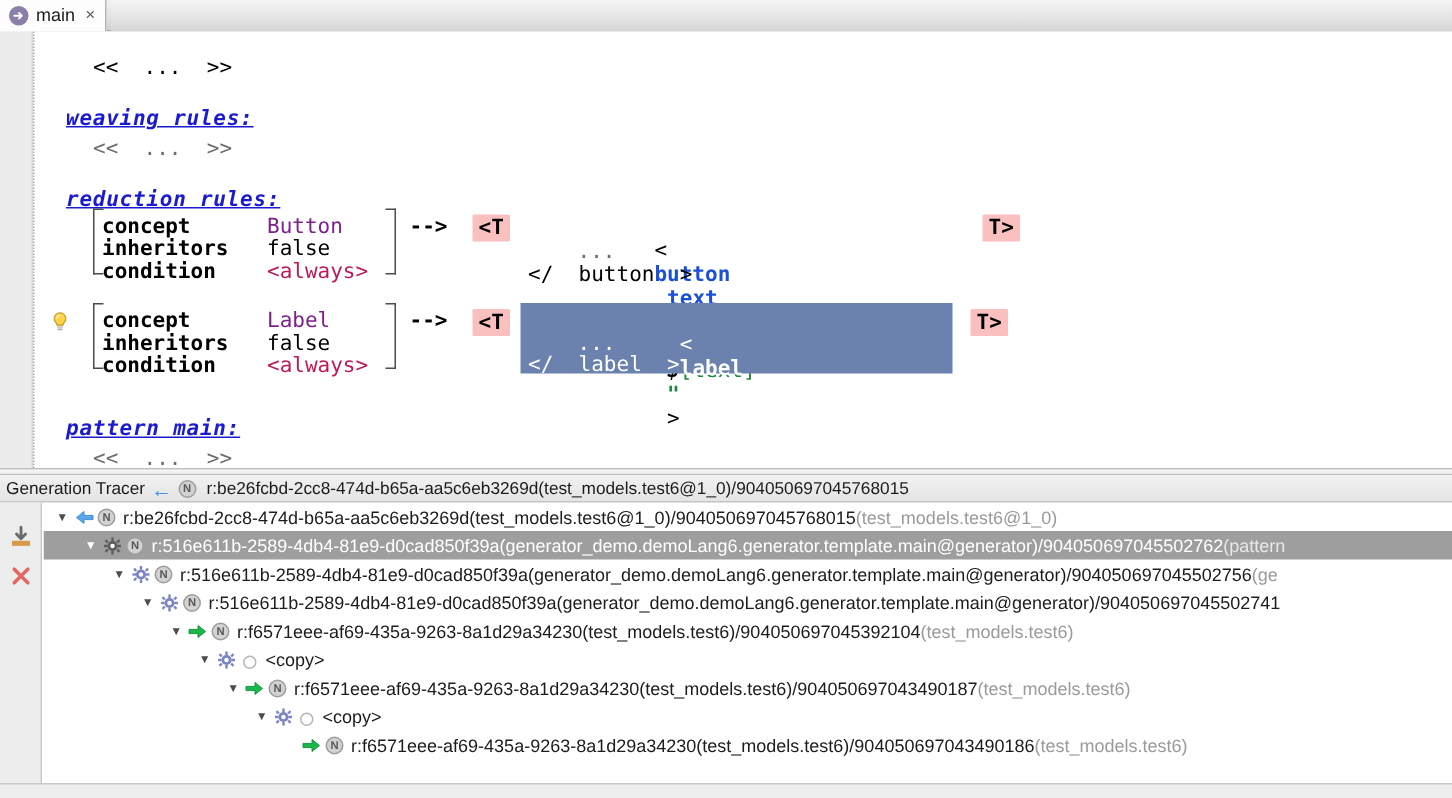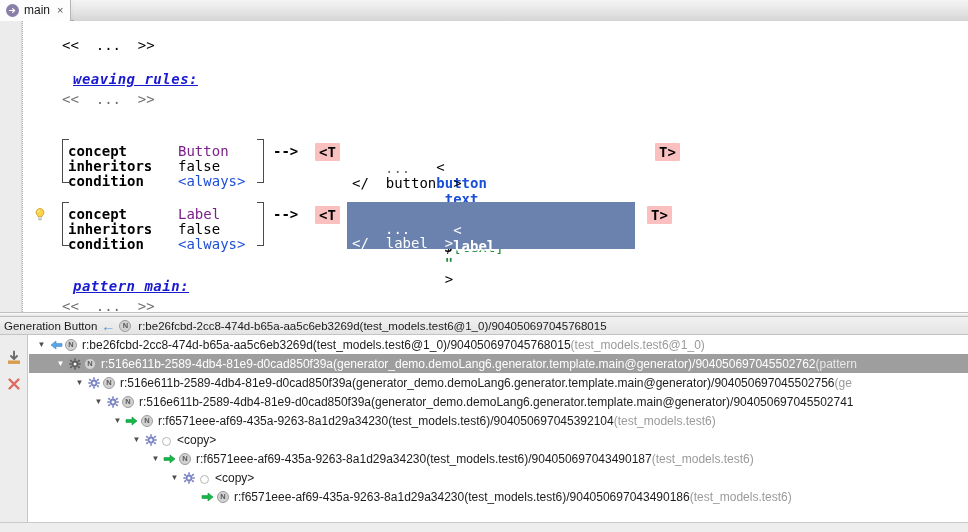--- a/index.html
+++ b/index.html
@@ -65,26 +65,26 @@
   .code {
     position: absolute; top: 0; left: 30px; right: 0; height: 291px;
     font-family: "DejaVu Sans Mono", "Liberation Mono", monospace;
     font-size: 14px;
     color: #000000;
   }
   .ln { position: absolute; white-space: pre; line-height: 16px; }
 
   .sect-head {
     color: #1a1ad0; font-weight: bold; font-style: italic;
-    text-decoration: underline; letter-spacing: 0.5px; margin-left: 29px;
+    text-decoration: underline; letter-spacing: 0.5px;
   }
   .ellip { color: #6d6d6d; }
   .kw { font-weight: bold; color: #000; }
   .concept-val { color: #7d1f8c; }
-  .gray-val { color: #1d4ed8; }
+  .gray-val { color: #be185d; }
   .arrow { font-weight: bold; color: #000; }
 
   .bracket-l, .bracket-r {
     position: absolute; width: 7px;
     border-top: 1.6px solid #4b4b4b;
     border-bottom: 1.6px solid #4b4b4b;
   }
   .bracket-l { border-left: 1.6px solid #4b4b4b; }
   .bracket-r { border-right: 1.6px solid #4b4b4b; }
 
@@ -203,20 +203,21 @@
       </svg>
     </span>
 
     <div class="code">
 
       <div class="ln" style="left:32px; top:16px;">&lt;&lt;  ...  &gt;&gt;</div>
 
       <div class="ln sect-head" style="left:14px; top:50px;">weaving rules:</div>
       <div class="ln ellip" style="left:32px; top:70px;">&lt;&lt;  ...  &gt;&gt;</div>
 
+      <div class="ln sect-head" style="left:14px; top:104px;">reduction rules:</div>
 
       <div>
         <div class="bracket-l" style="left:32px; top:118px; height:44px;"></div>
         <div class="bracket-r" style="left:227px; top:118px; height:44px;"></div>
 
         <div class="ln kw" style="left:38px; top:122px;">concept</div>
         <div class="ln concept-val" style="left:148px; top:122px;">Button</div>
 
         <div class="ln kw" style="left:38px; top:137px;">inheritors</div>
         <div class="ln" style="left:148px; top:137px;">false</div>
@@ -283,21 +284,21 @@
       <div class="ln sect-head" style="left:14px; top:257px;">pattern main:</div>
       <div class="ln ellip" style="left:32px; top:277px;">&lt;&lt;  ...  &gt;&gt;</div>
     </div>
   </div>
 
   <div class="splitter"></div>
 
   <div class="tracer">
 
     <div class="tracer-header">
-      <span class="tracer-title">Generation Button</span>
+      <span class="tracer-title">Generation Tracer</span>
       <span class="hdr-back">←</span>
       <span class="ncircle">N</span>
       <span class="hdr-path">r:be26fcbd-2cc8-474d-b65a-aa5c6eb3269d(test_models.test6@1_0)/904050697045768015</span>
     </div>
 
     <div class="side-toolbar">
       <span class="tb-btn tb-export">
         <svg width="18" height="18" viewBox="0 0 18 18">
           <path d="M9 2.5 V9.5 M6 7 L9 10.2 L12 7" stroke="#6b6b6b" stroke-width="1.9" fill="none" stroke-linecap="round" stroke-linejoin="round"></path>
           <rect x="3" y="11.5" width="12" height="3.4" fill="#d79b4a"></rect>

